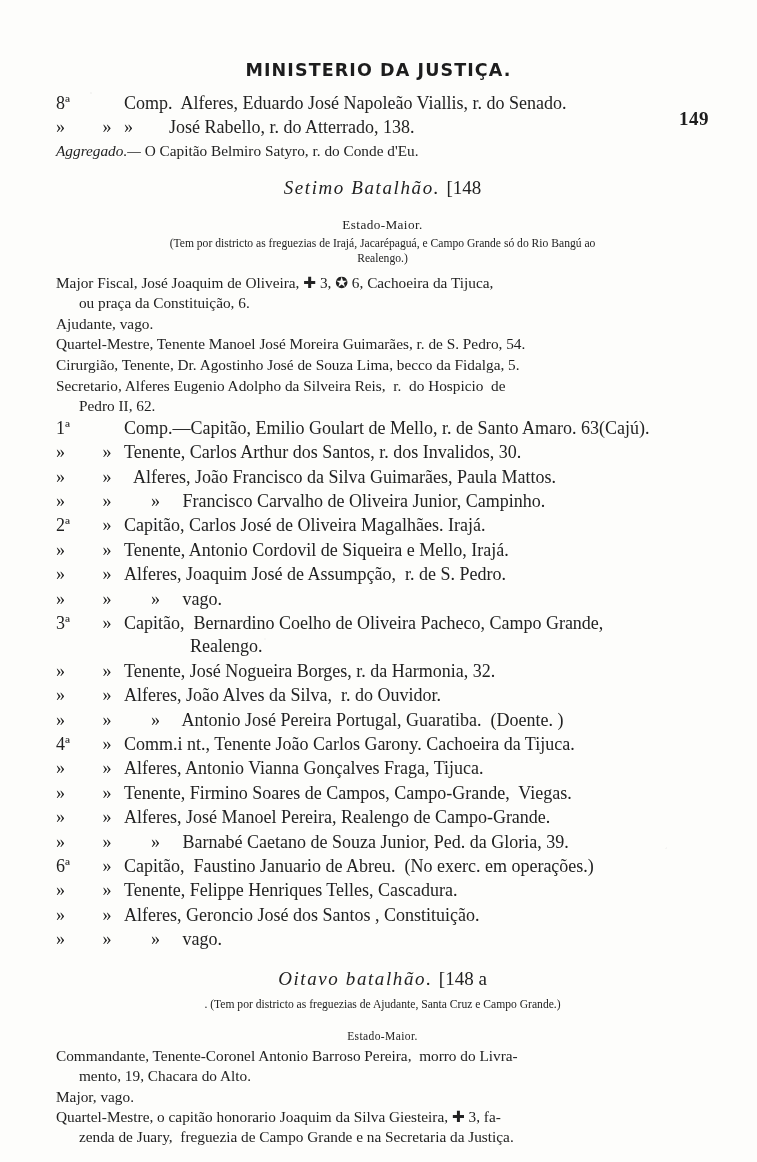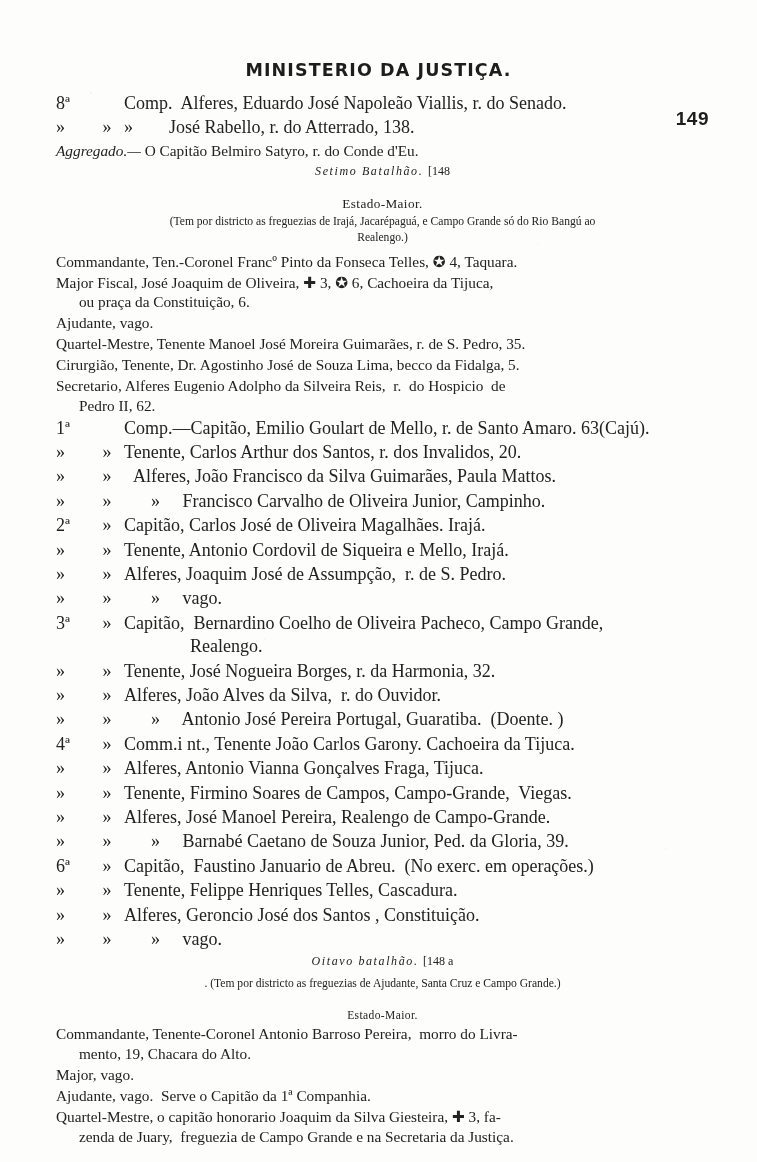--- a/index.html
+++ b/index.html
@@ -43,43 +43,43 @@
     font-family: "DejaVu Sans", sans-serif;
     font-weight: bold;
     font-size: 17.5px;
     letter-spacing: 1.1px;
     color: #1d1d1d;
   }
   .page-num {
     position: absolute;
     right: 36px;
     top: 48px;
-    font-family: Liberation Sans, sans-serif;
+    font-family: Liberation Serif, serif;
     font-weight: bold;
     font-size: 19px;
     letter-spacing: 0.5px;
     color: #1d1d1d;
   }
   .body-col {
     position: relative;
     margin: 12px 36px 0 44px;
     font-size: 15.3px;
     line-height: 1.30;
   }
   .ln {
     white-space: pre-wrap;
     margin: 0;
     padding: 0 0 1px 0;
   }
   .sect-title {
     text-align: center;
     font-style: italic;
-    font-size: 12px;
+    font-size: 19px;
     letter-spacing: 1.6px;
-    margin: 2px 0 6px 0;
+    margin: 14px 0 6px 0;
   }
   .sect-title .brk {
     font-style: normal;
     letter-spacing: 0;
   }
   .sub-title {
     text-align: center;
     font-size: 13.2px;
     letter-spacing: 0.4px;
     margin: 16px 0 2px 0;
@@ -158,40 +158,39 @@
 
     <div class="sect-title"><span>Setimo  Batalhão.</span> <span class="brk">[148</span></div>
 
     <div class="sub-title">Estado-Maior.</div>
 
     <div class="district-note">
       <span>(Tem por districto as freguezias de Irajá, Jacarépaguá, e Campo Grande só do Rio Bangú ao</span>
       <span class="second">Realengo.)</span>
     </div>
 
-    <p class="ln">Commandante, Ten.-Coronel Francº Pinto da Fonseca Telles, ✪ 4, Taquara.</p>
     <p class="ln">Major Fiscal, José Joaquim de Oliveira, ✚ 3, ✪ 6, Cachoeira da Tijuca,
       ou praça da Constituição, 6.</p>
     <p class="ln">Ajudante, vago.</p>
-    <p class="ln">Quartel-Mestre, Tenente Manoel José Moreira Guimarães, r. de S. Pedro, 35.</p>
+    <p class="ln">Quartel-Mestre, Tenente Manoel José Moreira Guimarães, r. de S. Pedro, 54.</p>
     <p class="ln">Cirurgião, Tenente, Dr. Agostinho José de Souza Lima, becco da Fidalga, 5.</p>
     <p class="ln">Secretario, Alferes Eugenio Adolpho da Silveira Reis,  r.  do Hospicio  de
       Pedro II, 62.</p>
 
     <table class="roster">
       <tbody>
           <tr>
         <td class="c1">1ª</td>
         <td class="c2"></td>
         <td class="c3">Comp.—Capitão, Emilio Goulart de Mello, r. de Santo Amaro. 63(Cajú).</td>
       </tr>
       <tr>
         <td class="c1">»</td>
         <td class="c2">»</td>
-        <td class="c3">Tenente, Carlos Arthur dos Santos, r. dos Invalidos, 20.</td>
+        <td class="c3">Tenente, Carlos Arthur dos Santos, r. dos Invalidos, 30.</td>
       </tr>
       <tr>
         <td class="c1">»</td>
         <td class="c2">»</td>
         <td class="c3">  Alferes, João Francisco da Silva Guimarães, Paula Mattos.</td>
       </tr>
       <tr>
         <td class="c1">»</td>
         <td class="c2">»</td>
         <td class="c3">      »     Francisco Carvalho de Oliveira Junior, Campinho.</td>
@@ -286,18 +285,17 @@
 
     <div class="sect-title"><span>Oitavo batalhão.</span> <span class="brk">[148 a</span></div>
 
     <div class="district-note">. (Tem por districto as freguezias de Ajudante, Santa Cruz e Campo Grande.)</div>
 
     <div class="sub-title small">Estado-Maior.</div>
 
     <p class="ln">Commandante, Tenente-Coronel Antonio Barroso Pereira,  morro do Livra-
       mento, 19, Chacara do Alto.</p>
     <p class="ln">Major, vago.</p>
-    <p class="ln">Ajudante, vago.  Serve o Capitão da 1ª Companhia.</p>
     <p class="ln">Quartel-Mestre, o capitão honorario Joaquim da Silva Giesteira, ✚ 3, fa-
       zenda de Juary,  freguezia de Campo Grande e na Secretaria da Justiça.</p>
 
   </div>
 </div>
 
 </body></html>

